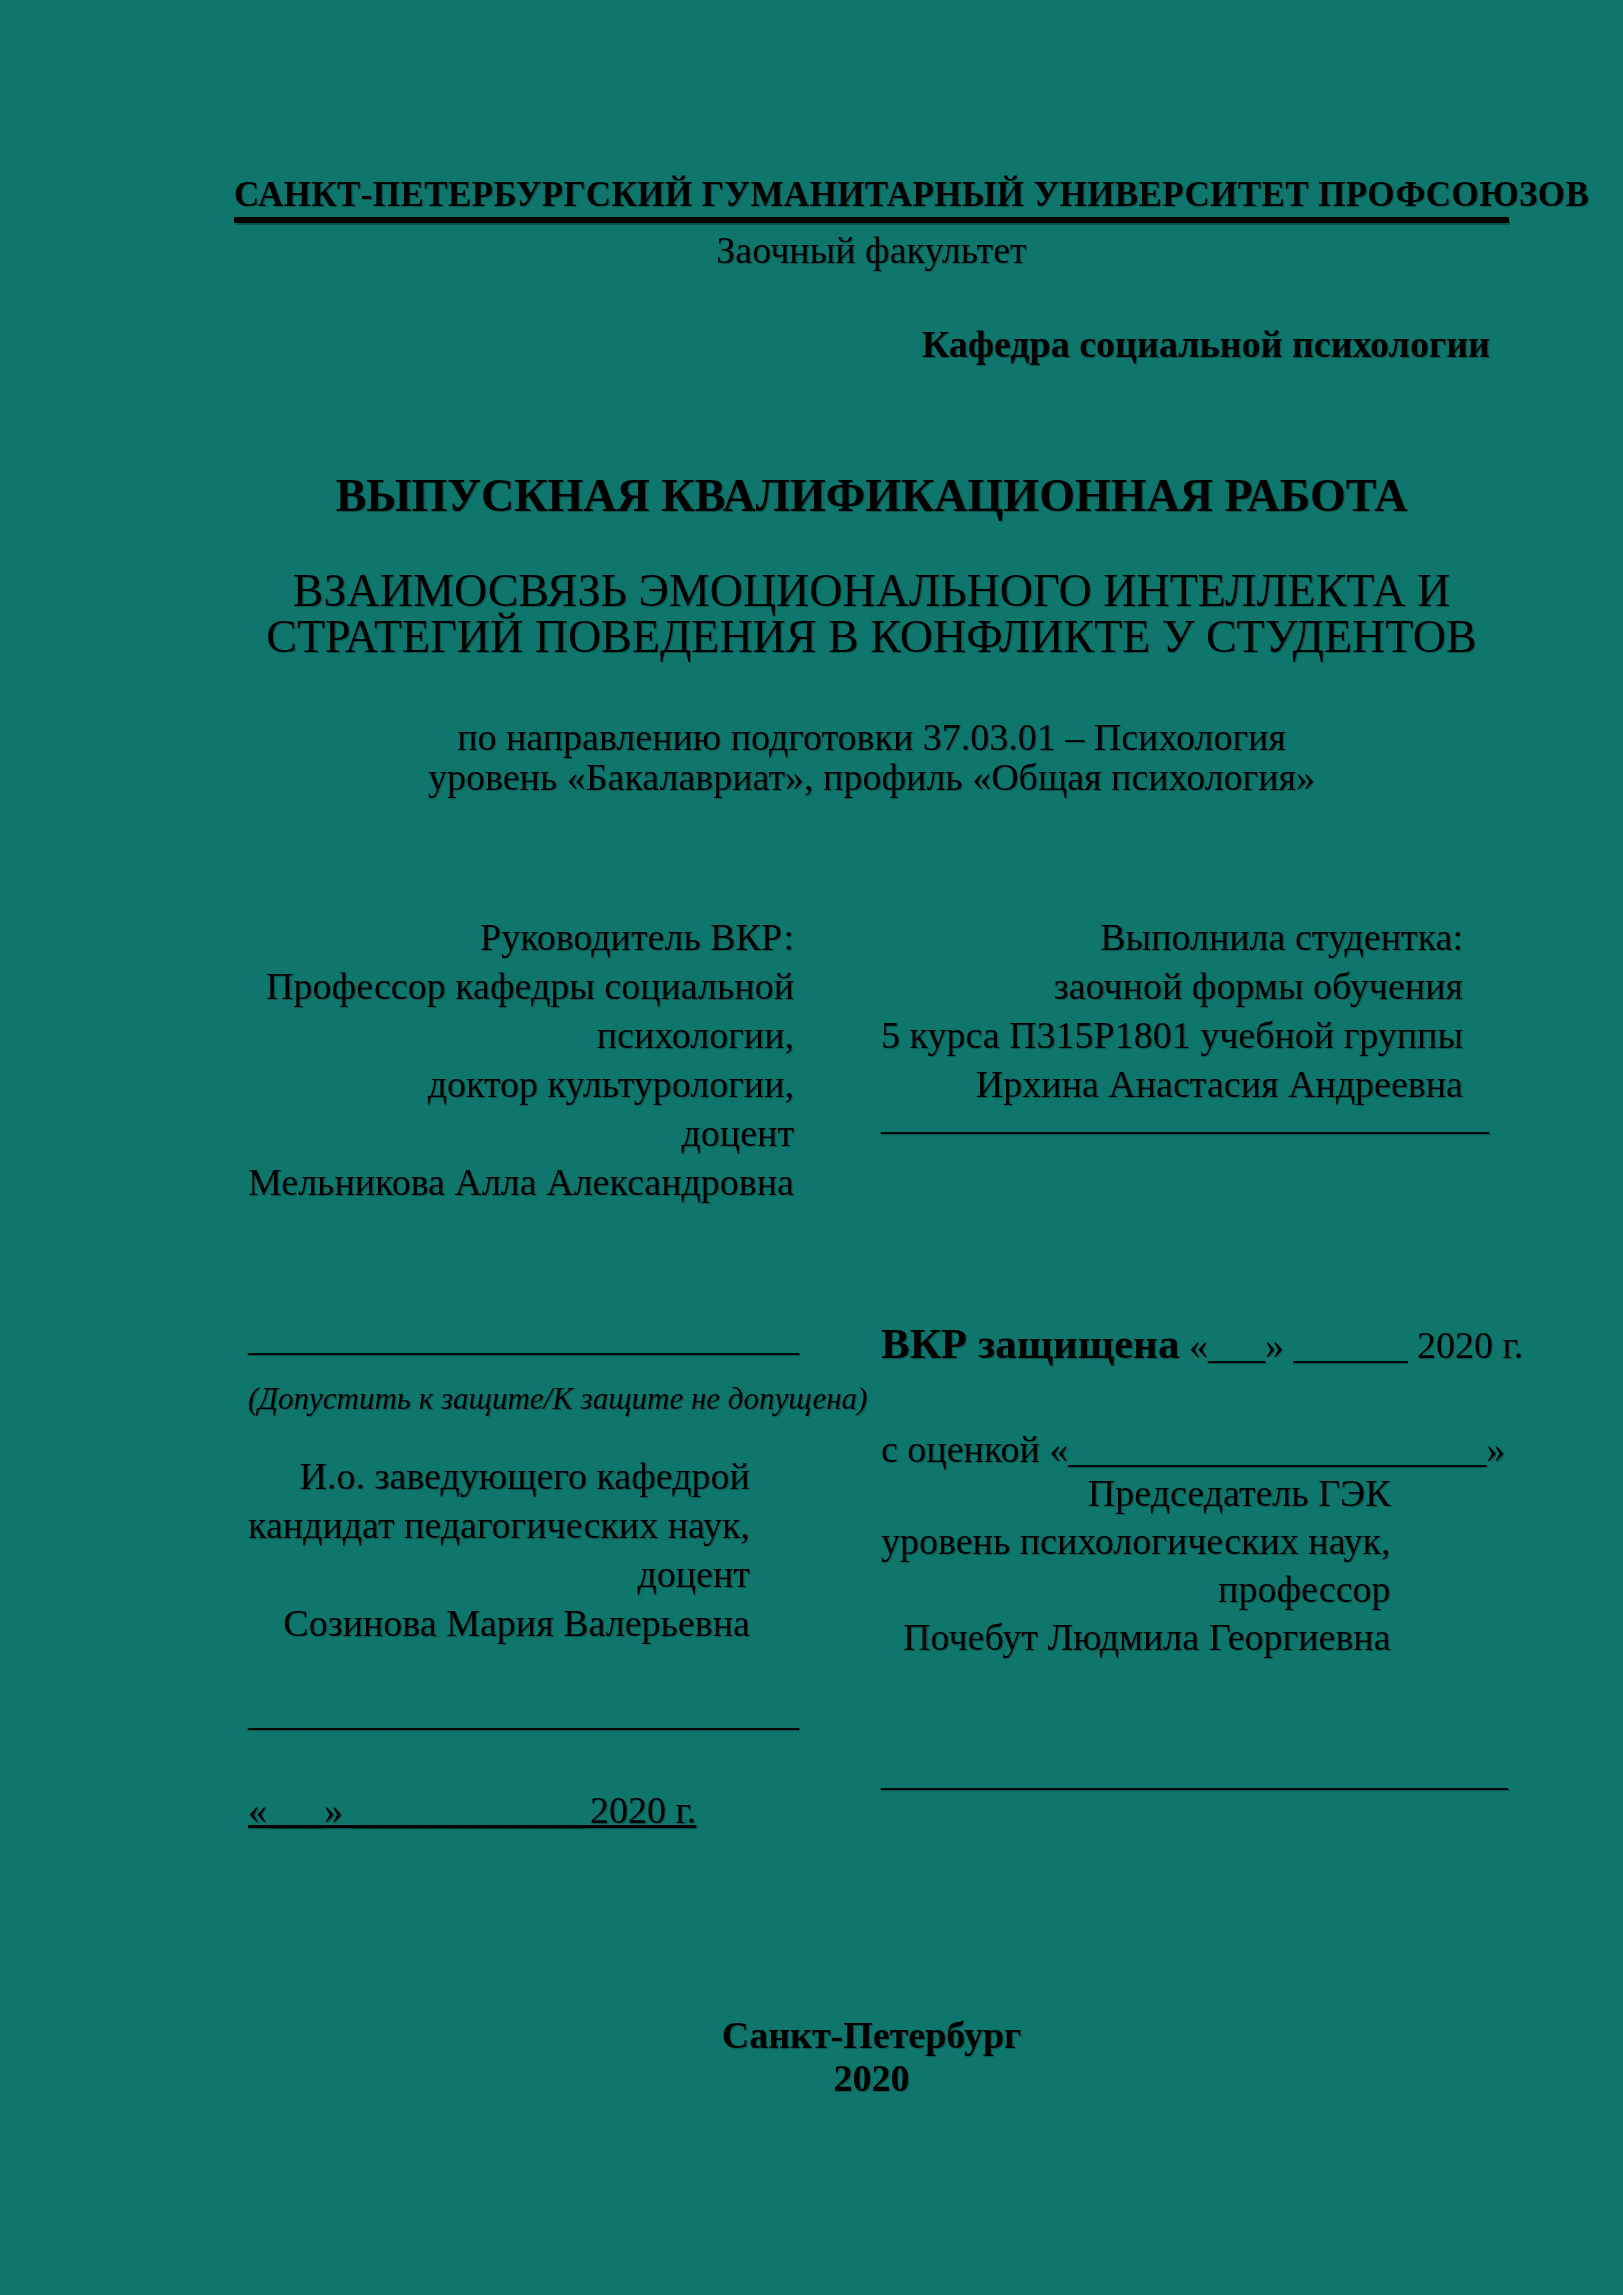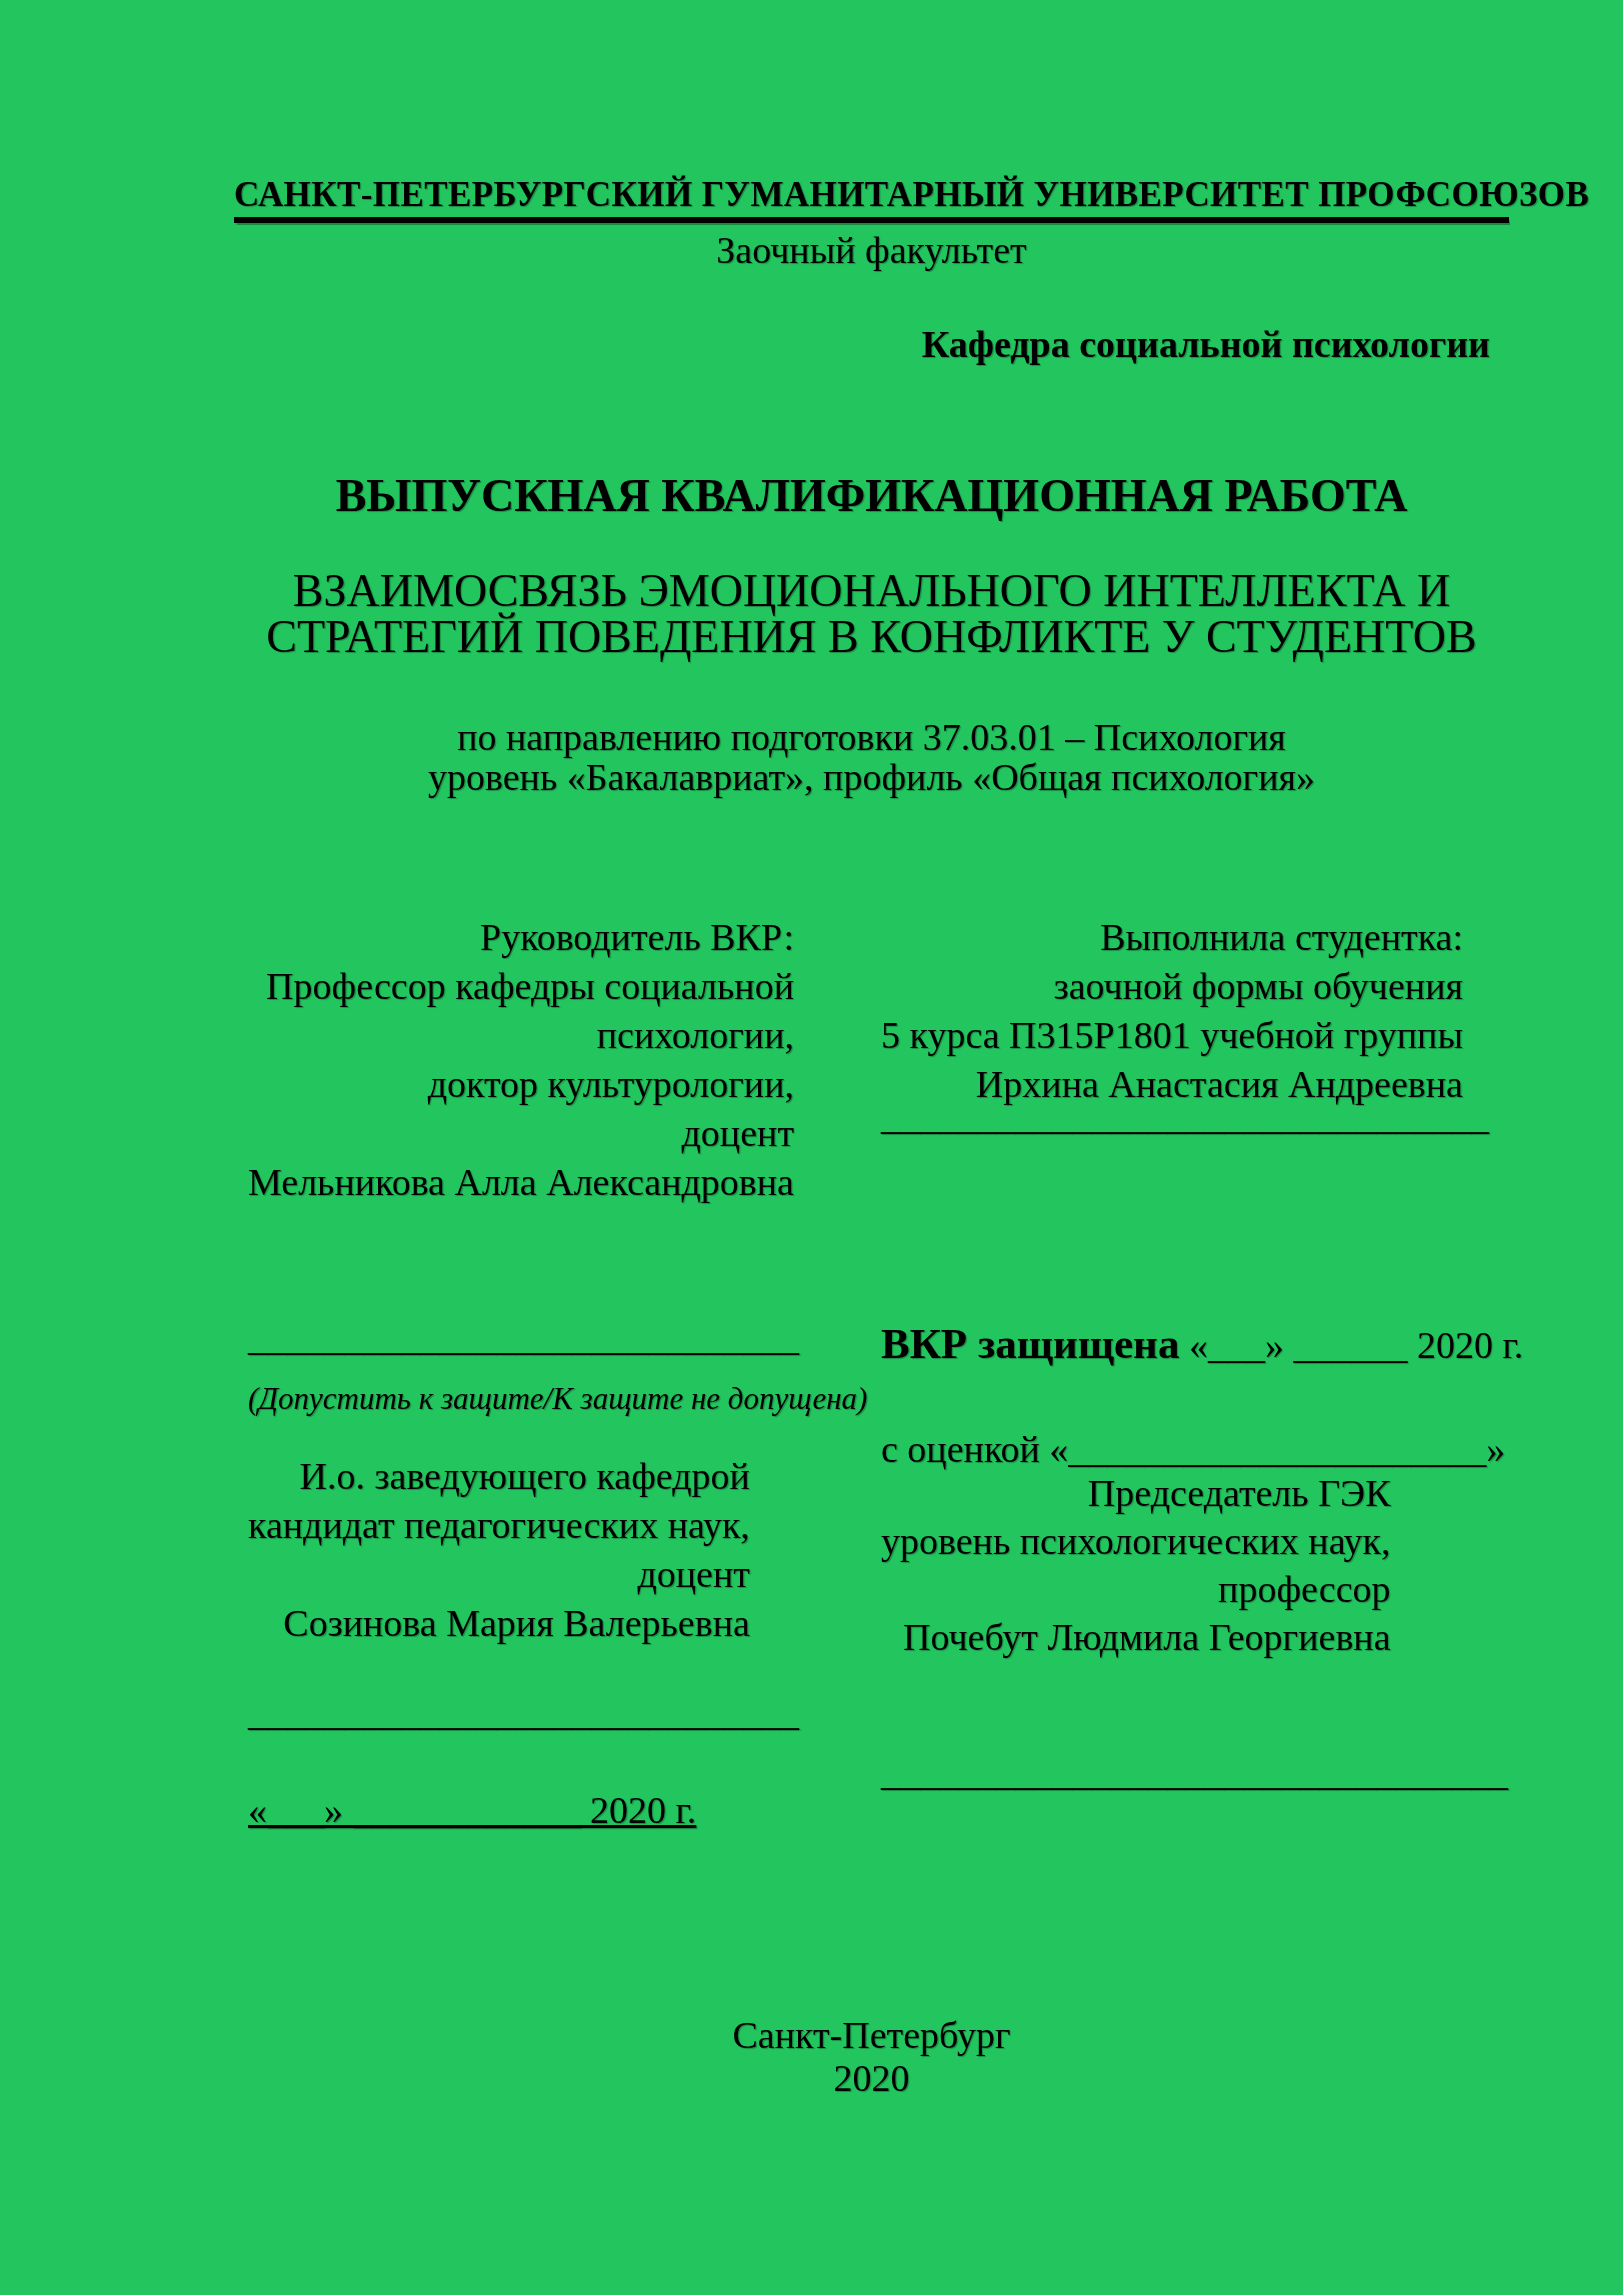--- a/index.html
+++ b/index.html
@@ -1,20 +1,20 @@
 <!DOCTYPE html>
 <html style="font-size:12.6px"><head>
 <meta charset="utf-8">
 <style>
   html,body{margin:0;padding:0;background:#ffffff;}
   .page{
     position:relative;
     width:1623px;
     height:2295px;
-    background:#22c55e;
+    background:#0f766e;
     color:#000000;
     font-family:"Liberation Serif","DejaVu Serif",serif;
     overflow:hidden;
   }
   .abs{position:absolute;white-space:nowrap;line-height:1;text-align:right;}
   .txt{font-size:38px;}
   .soft{text-shadow:1.2px 1.2px 0.8px rgba(0,0,0,0.28);}
   .center{left:234px;width:1275px;text-align:center;}
   .university{top:177px;font-size:35px;font-weight:bold;letter-spacing:0.4px;}
   .rule{top:217px;left:234px;width:1275px;height:5.5px;background:#000000;box-shadow:0.8px 1.6px 0.8px rgba(0,0,0,0.3);}
@@ -31,21 +31,21 @@
   .sigB-left{top:1318px;left:248px;}
   .vkrline{top:1322px;left:881px;font-size:38px;}
   .vkrline .big{font-size:43px;font-weight:bold;}
   .caption{top:1383px;left:248px;font-size:31px;font-style:italic;font-family:Liberation Serif, serif;}
   .gradeline{top:1430px;left:881px;}
   .colC-left{top:1452px;left:248px;line-height:49px;}
   .colC-right{top:1469px;left:881px;line-height:48px;}
   .sigC-left{top:1693px;left:248px;}
   .sigC-right{top:1753px;left:881px;}
   .dateline{top:1791px;left:248px;text-decoration:underline;}
-  .footer{top:2014px;line-height:43px;}
+  .footer{top:2014px;line-height:43px;font-weight:bold;}
 </style>
 </head>
 <body>
 
 <div class="page soft">
 
   <div class="abs center university">САНКТ-ПЕТЕРБУРГСКИЙ ГУМАНИТАРНЫЙ УНИВЕРСИТЕТ ПРОФСОЮЗОВ</div>
   <div class="abs rule"></div>
   <div class="abs center txt faculty">Заочный факультет</div>
   <div class="abs txt department">Кафедра социальной психологии</div>

